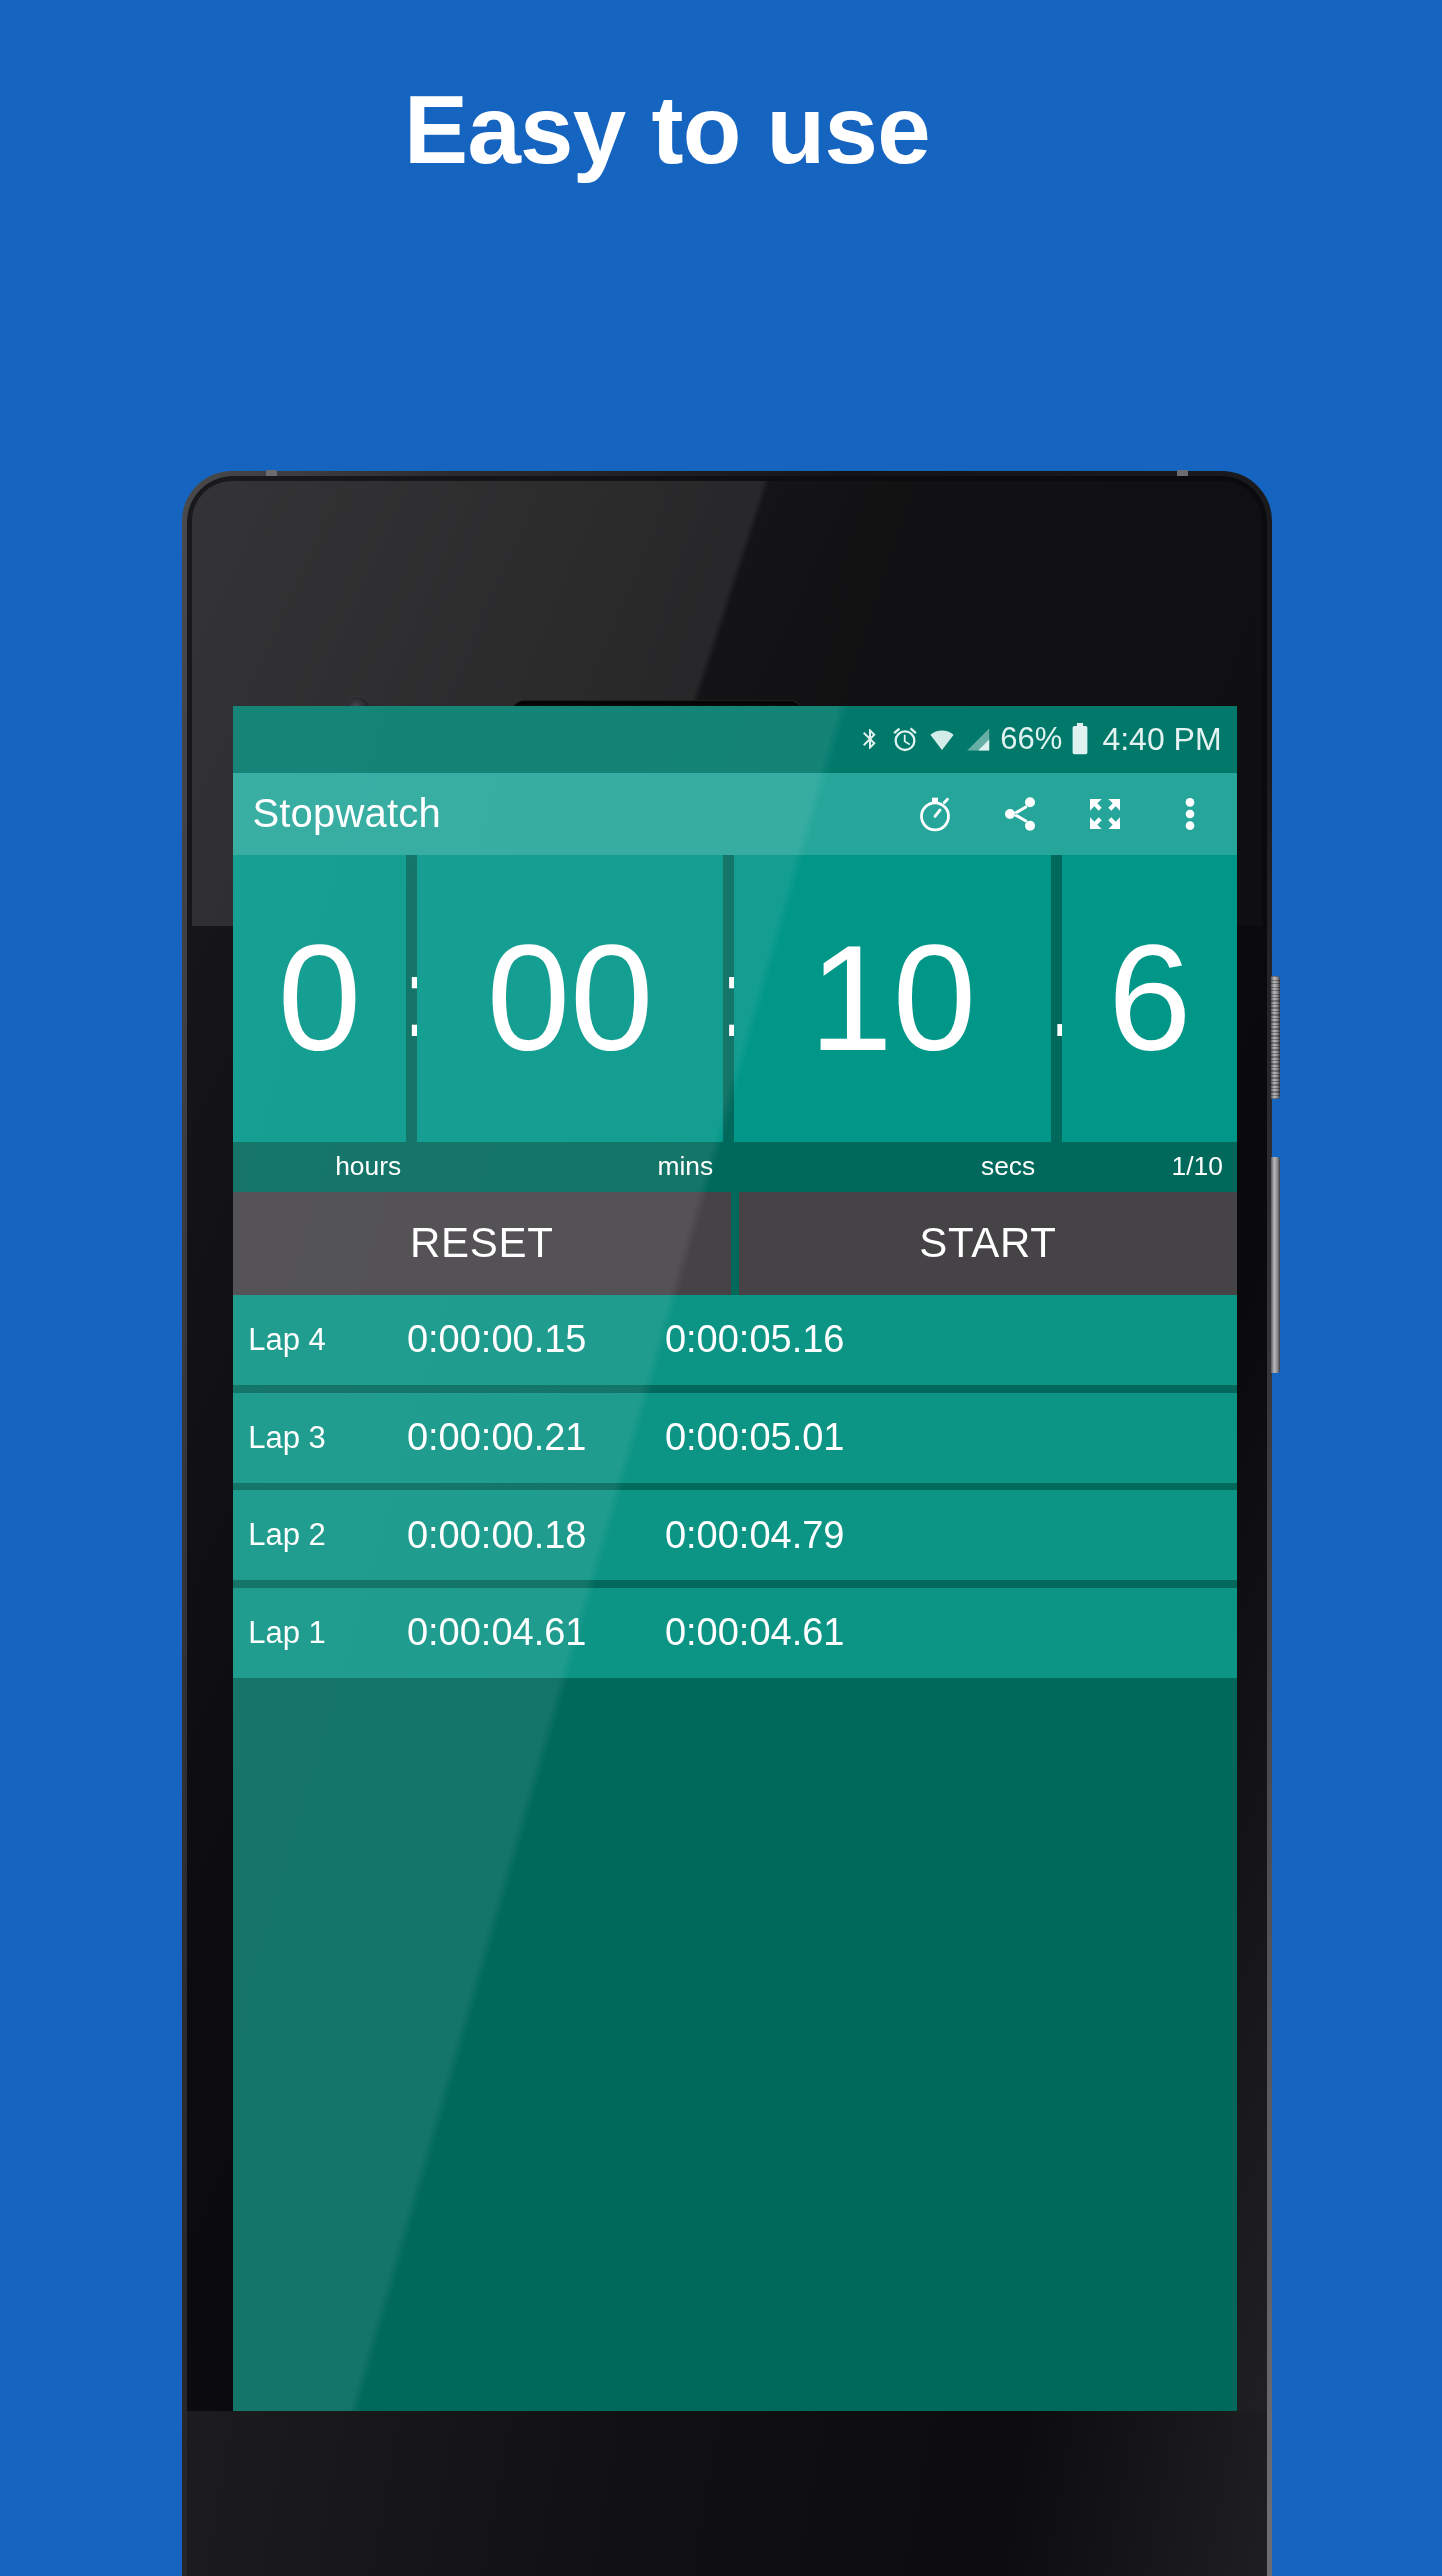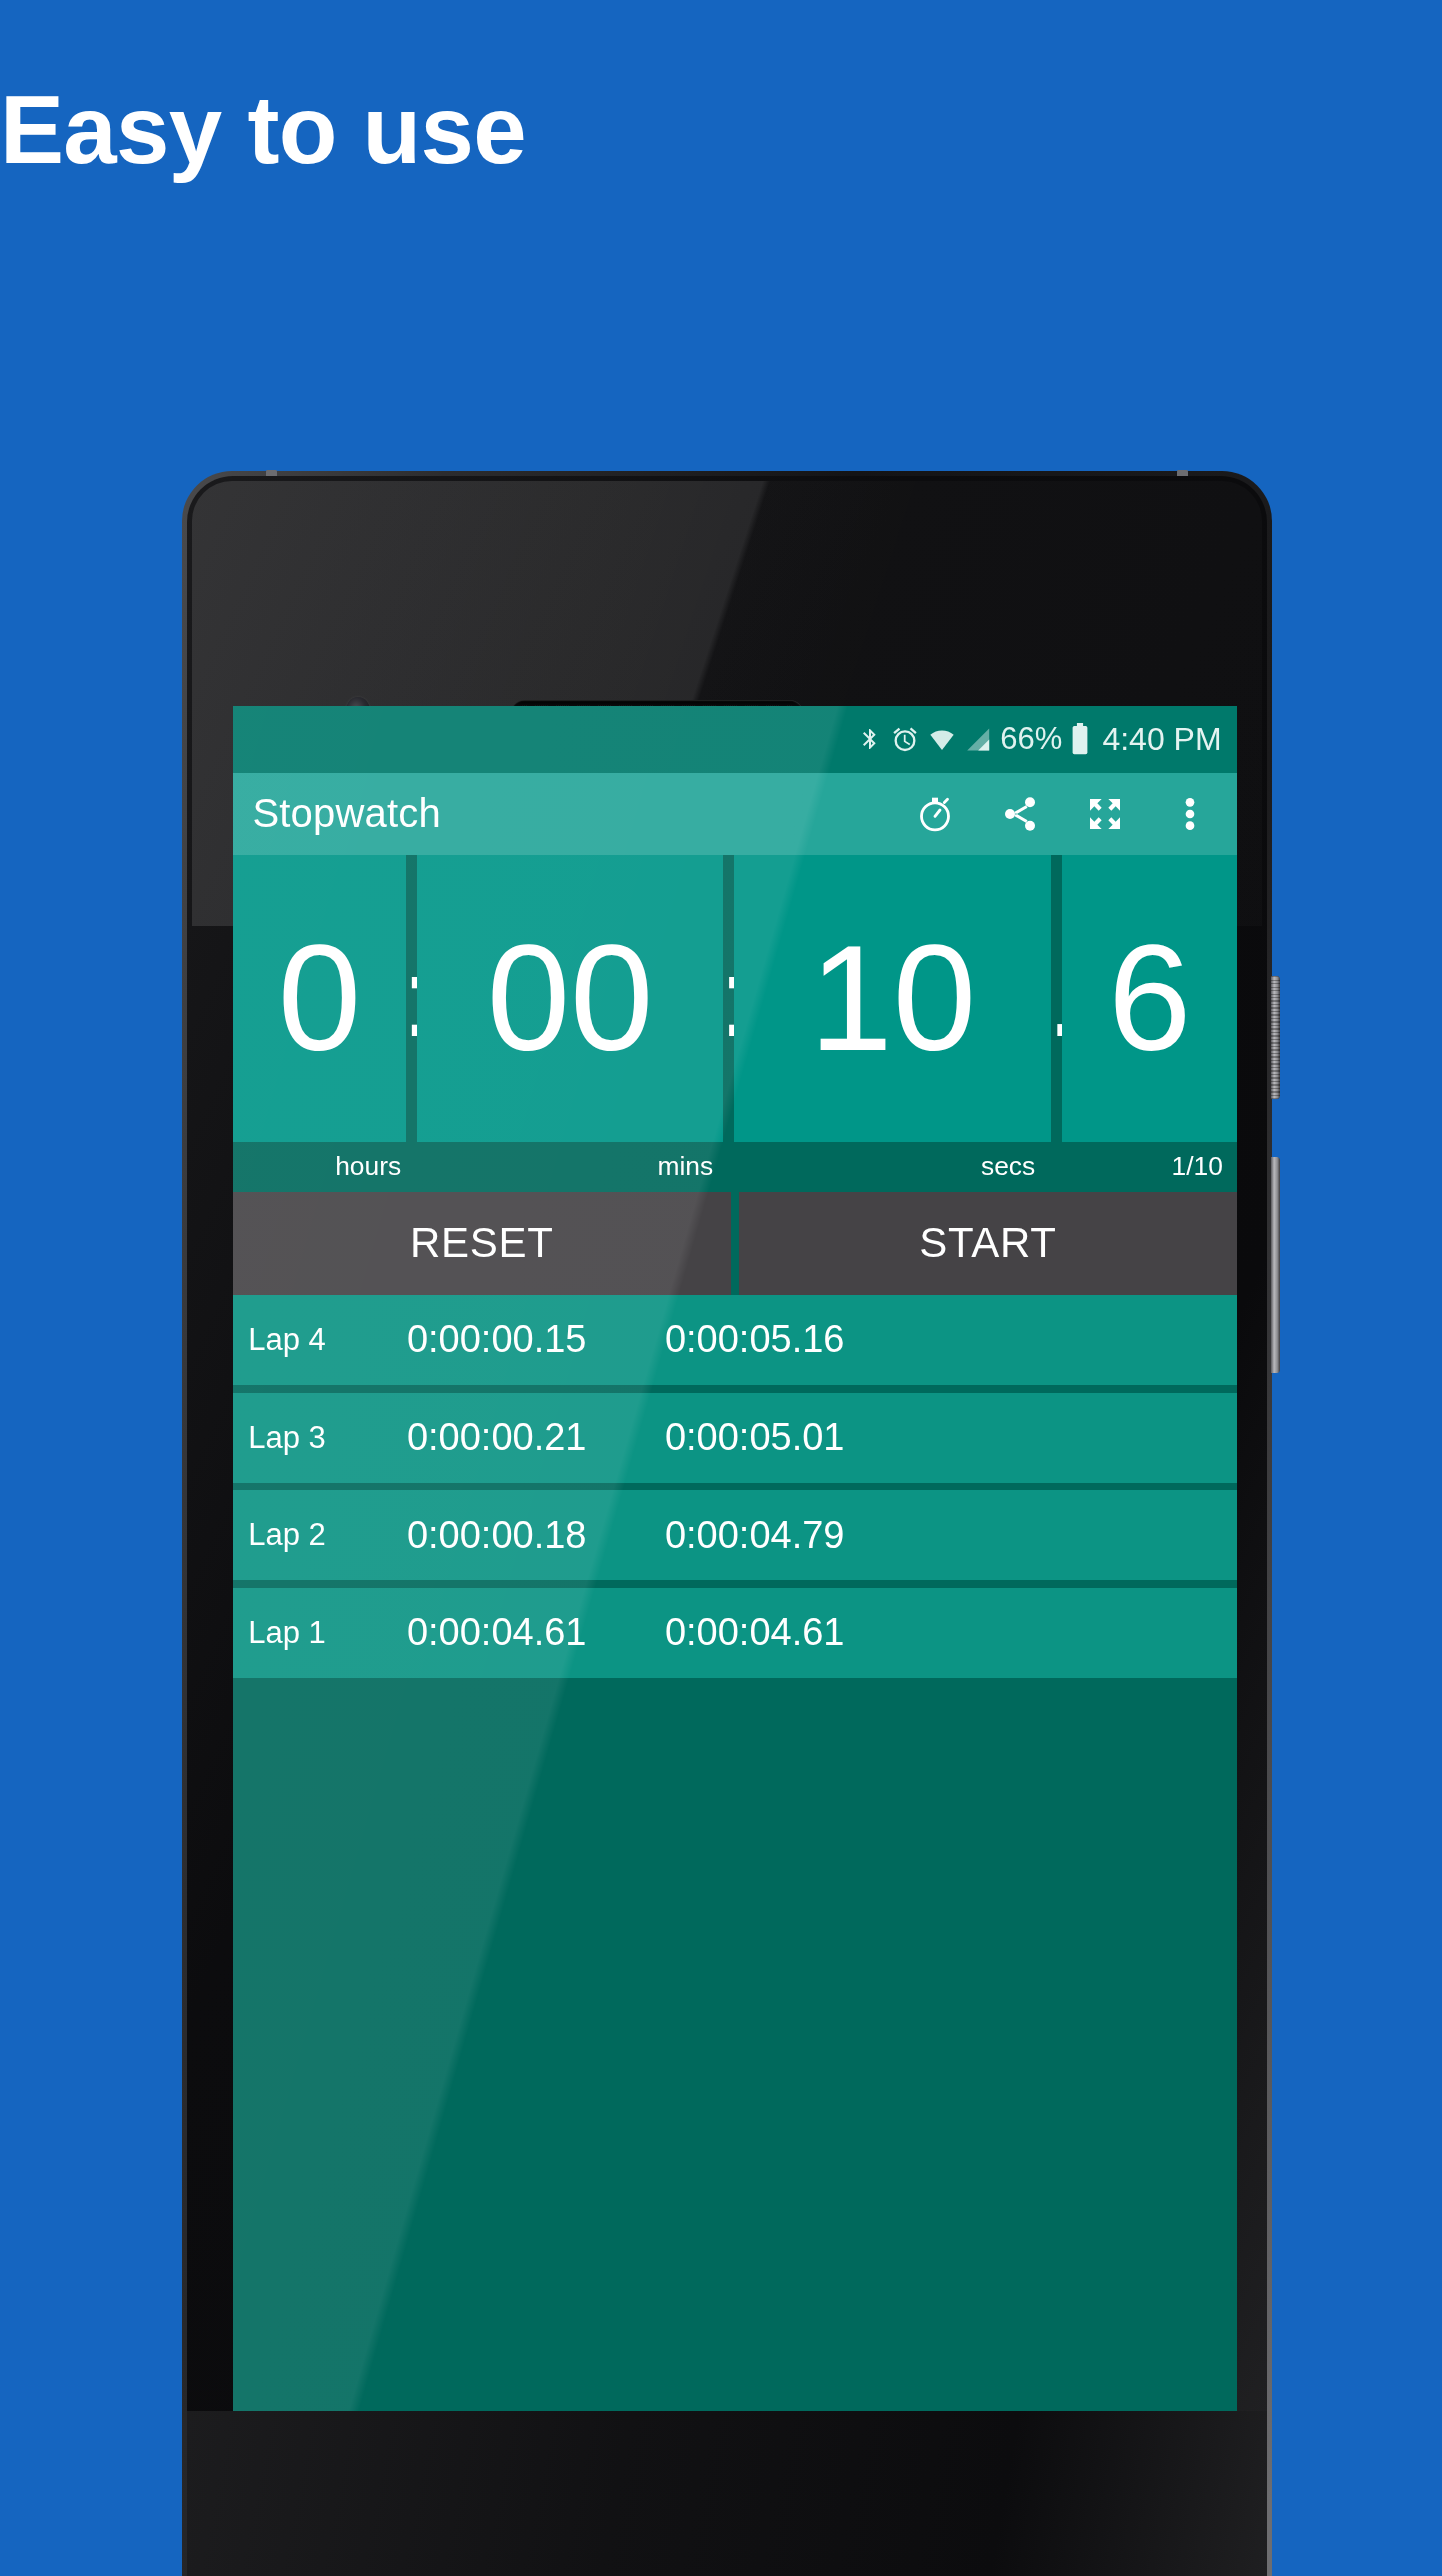--- a/index.html
+++ b/index.html
@@ -7,21 +7,21 @@
   body {
     font-family:"Liberation Sans", sans-serif;
     background:#1565C0;
     position:relative;
   }
 
   
   .headline{
     position:absolute;
     top:82px; left:0; width:1334px;
-    text-align:left;
+    text-align:center;
     color:#ffffff;
     font-size:96px;
     font-weight:bold;
     letter-spacing:-0.7px;
     line-height:1;
   }
 
   
   .phone{
     position:absolute;

